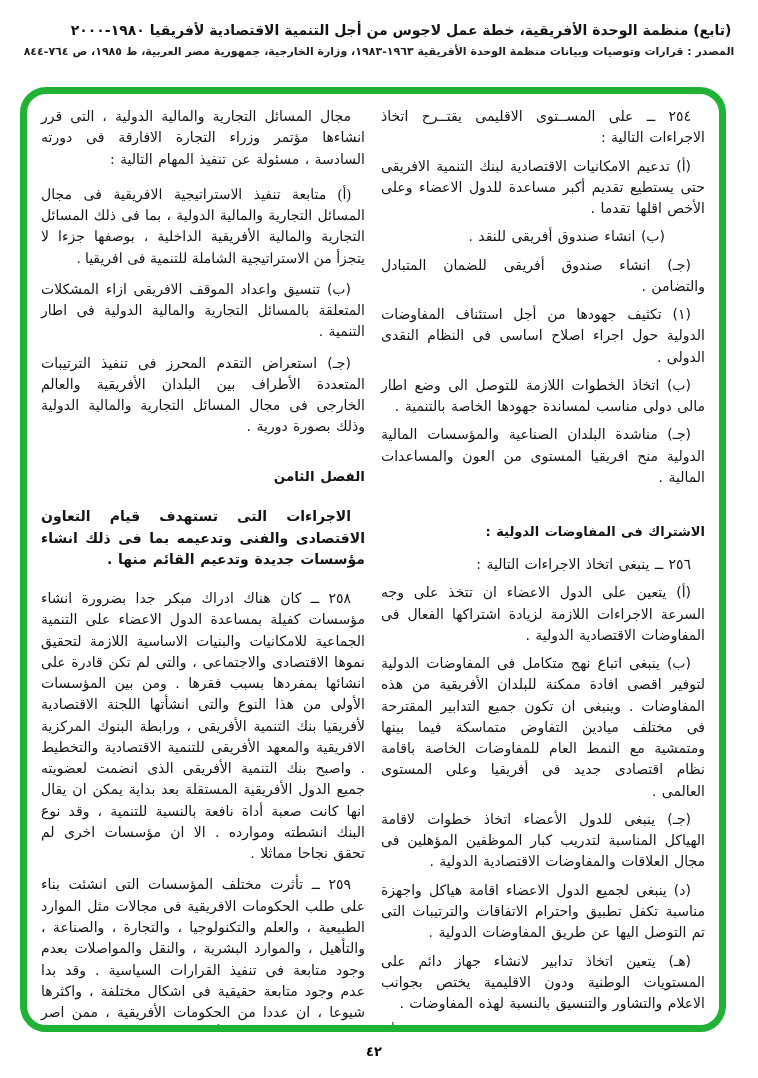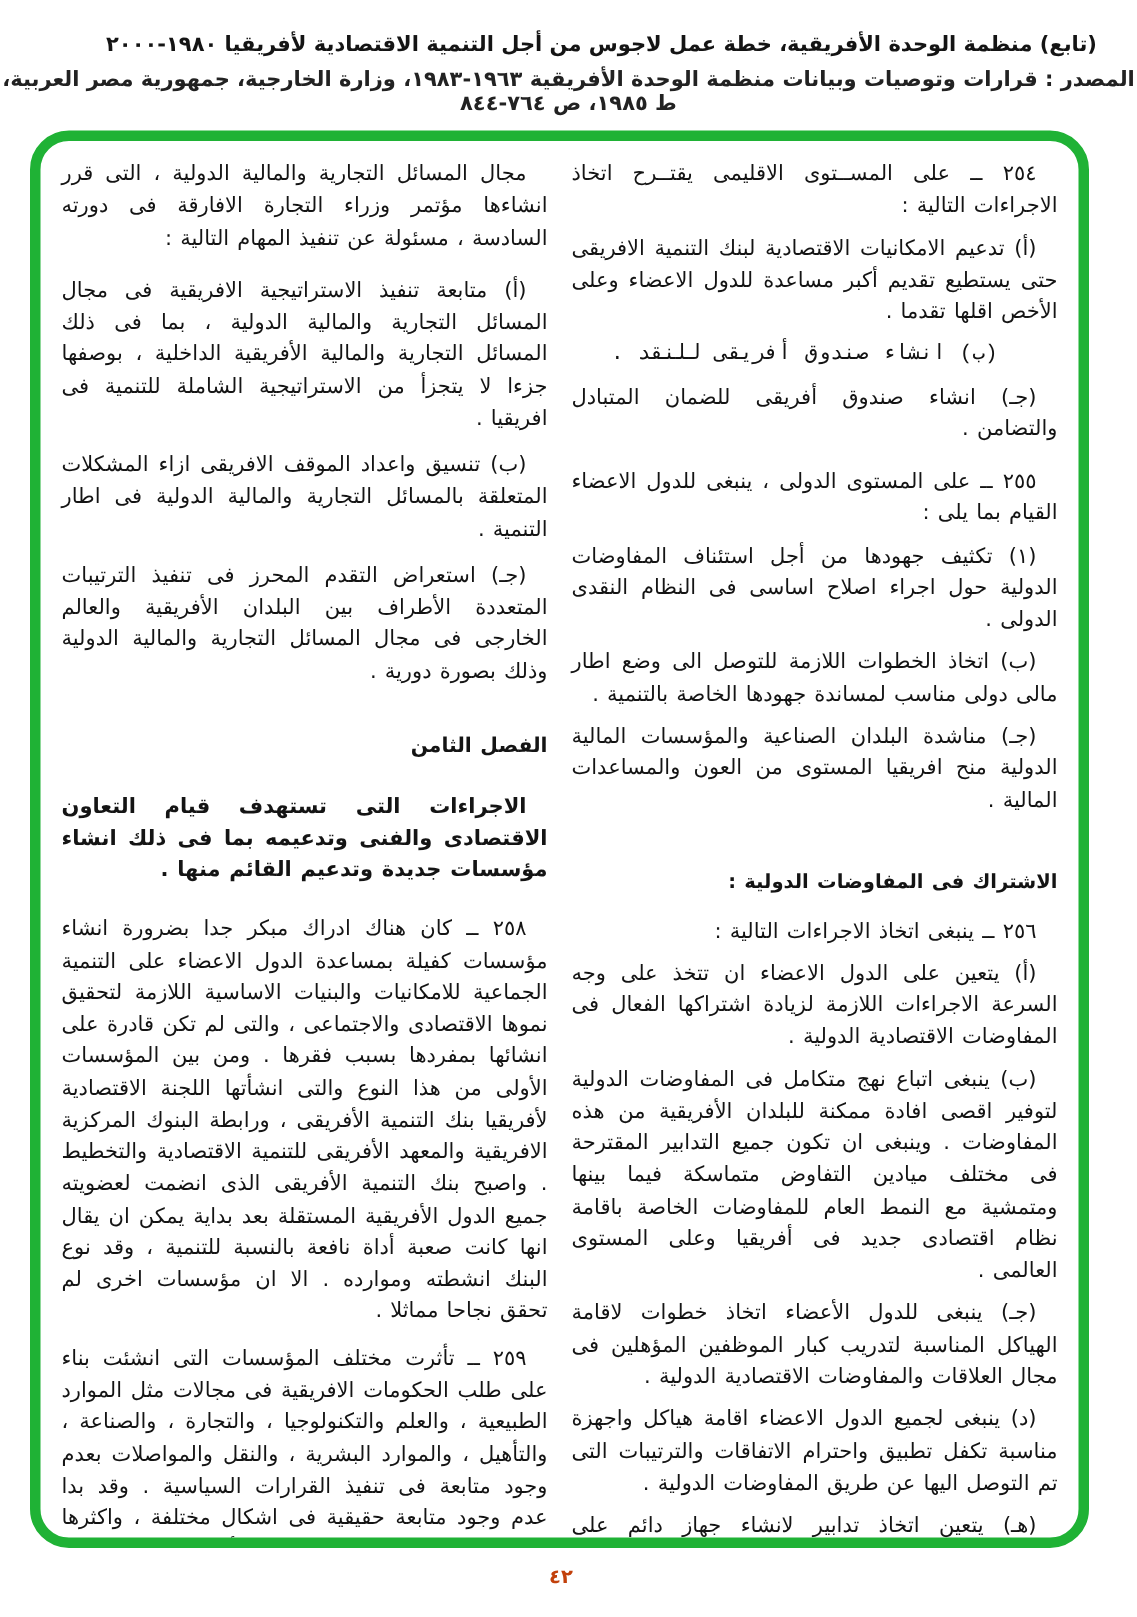--- a/index.html
+++ b/index.html
@@ -20,21 +20,21 @@
     text-align: center;
     padding-top: 22px;
   }
   .doc-title {
     font-size: 14px;
     font-weight: bold;
     letter-spacing: 0;
     margin-left: 44px;
   }
   .doc-source {
-    font-size: 14px;
+    font-size: 11px;
     font-weight: bold;
     margin-top: 7px;
     color: #222;
   }
   .content-box {
     position: absolute;
     left: 20px;
     top: 87px;
     width: 706px;
     height: 945px;
@@ -78,48 +78,47 @@
     text-indent: 0 !important;
     font-size: 13.5px !important;
     margin-top: 28px !important;
     margin-bottom: 20px !important;
   }
   .bold-para {
     font-weight: bold;
     margin-bottom: 18px !important;
   }
   .gap-top-sm { margin-top: 10px !important; }
-  .gap-top-md { margin-top: 14px !important; }
-  .indent-deep { text-indent: 40px !important; font-family: Liberation Mono, monospace; }
+  .gap-top-md { margin-top: 14px !important; font-family: Liberation Serif, serif; }
+  .indent-deep { text-indent: 40px !important; }
   .page-number {
     position: absolute;
     left: 366px;
     top: 1044px;
     font-size: 13px;
     font-weight: bold;
-    color: #c2410c;
+    color: #000000;
   }
 </style>
 </head>
 <body>
 
 <header class="doc-header">
   <div class="doc-title">(تابع) منظمة الوحدة الأفريقية، خطة عمل لاجوس من أجل التنمية الاقتصادية لأفريقيا ١٩٨٠-٢٠٠٠</div>
   <div class="doc-source">المصدر : قرارات وتوصيات وبيانات منظمة الوحدة الأفريقية ١٩٦٣-١٩٨٣، وزارة الخارجية، جمهورية مصر العربية، ط ١٩٨٥، ص ٧٦٤-٨٤٤</div>
 </header>
 
 <div class="content-box" style="border-color: rgb(31, 178, 53);">
   <div class="columns">
 
     <section class="column">
       <p>٢٥٤ ــ على المســتوى الاقليمى يقتــرح اتخاذ الاجراءات التالية :</p>
       <p>(أ) تدعيم الامكانيات الاقتصادية لبنك التنمية الافريقى حتى يستطيع تقديم أكبر مساعدة للدول الاعضاء وعلى الأخص اقلها تقدما .</p>
       <p class="indent-deep">(ب) انشاء صندوق أفريقى للنقد .</p>
       <p>(جـ) انشاء صندوق أفريقى للضمان المتبادل والتضامن .</p>
-      <p class="gap-top-md">٢٥٥ ــ على المستوى الدولى ، ينبغى للدول الاعضاء القيام بما يلى :</p>
       <p>(١) تكثيف جهودها من أجل استئناف المفاوضات الدولية حول اجراء اصلاح اساسى فى النظام النقدى الدولى .</p>
       <p>(ب) اتخاذ الخطوات اللازمة للتوصل الى وضع اطار مالى دولى مناسب لمساندة جهودها الخاصة بالتنمية .</p>
       <p>(جـ) مناشدة البلدان الصناعية والمؤسسات المالية الدولية منح افريقيا المستوى من العون والمساعدات المالية .</p>
       <p class="subheading">الاشتراك فى المفاوضات الدولية :</p>
       <p>٢٥٦ ــ ينبغى اتخاذ الاجراءات التالية :</p>
       <p>(أ) يتعين على الدول الاعضاء ان تتخذ على وجه السرعة الاجراءات اللازمة لزيادة اشتراكها الفعال فى المفاوضات الاقتصادية الدولية .</p>
       <p>(ب) ينبغى اتباع نهج متكامل فى المفاوضات الدولية لتوفير اقصى افادة ممكنة للبلدان الأفريقية من هذه المفاوضات . وينبغى ان تكون جميع التدابير المقترحة فى مختلف ميادين التفاوض متماسكة فيما بينها ومتمشية مع النمط العام للمفاوضات الخاصة باقامة نظام اقتصادى جديد فى أفريقيا وعلى المستوى العالمى .</p>
       <p>(جـ) ينبغى للدول الأعضاء اتخاذ خطوات لاقامة الهياكل المناسبة لتدريب كبار الموظفين المؤهلين فى مجال العلاقات والمفاوضات الاقتصادية الدولية .</p>
       <p>(د) ينبغى لجميع الدول الاعضاء اقامة هياكل واجهزة مناسبة تكفل تطبيق واحترام الاتفاقات والترتيبات التى تم التوصل اليها عن طريق المفاوضات الدولية .</p>
       <p>(هـ) يتعين اتخاذ تدابير لانشاء جهاز دائم على المستويات الوطنية ودون الاقليمية يختص بجوانب الاعلام والتشاور والتنسيق بالنسبة لهذه المفاوضات .</p>

